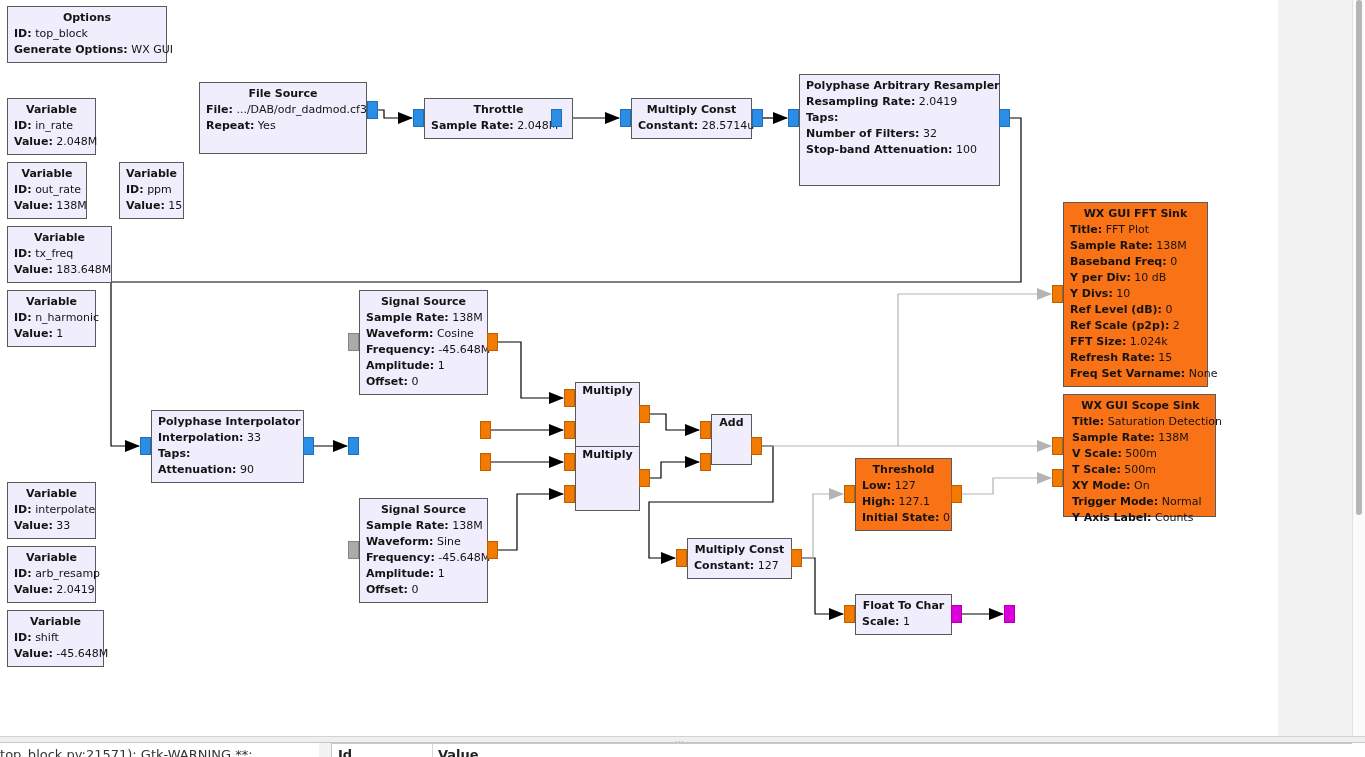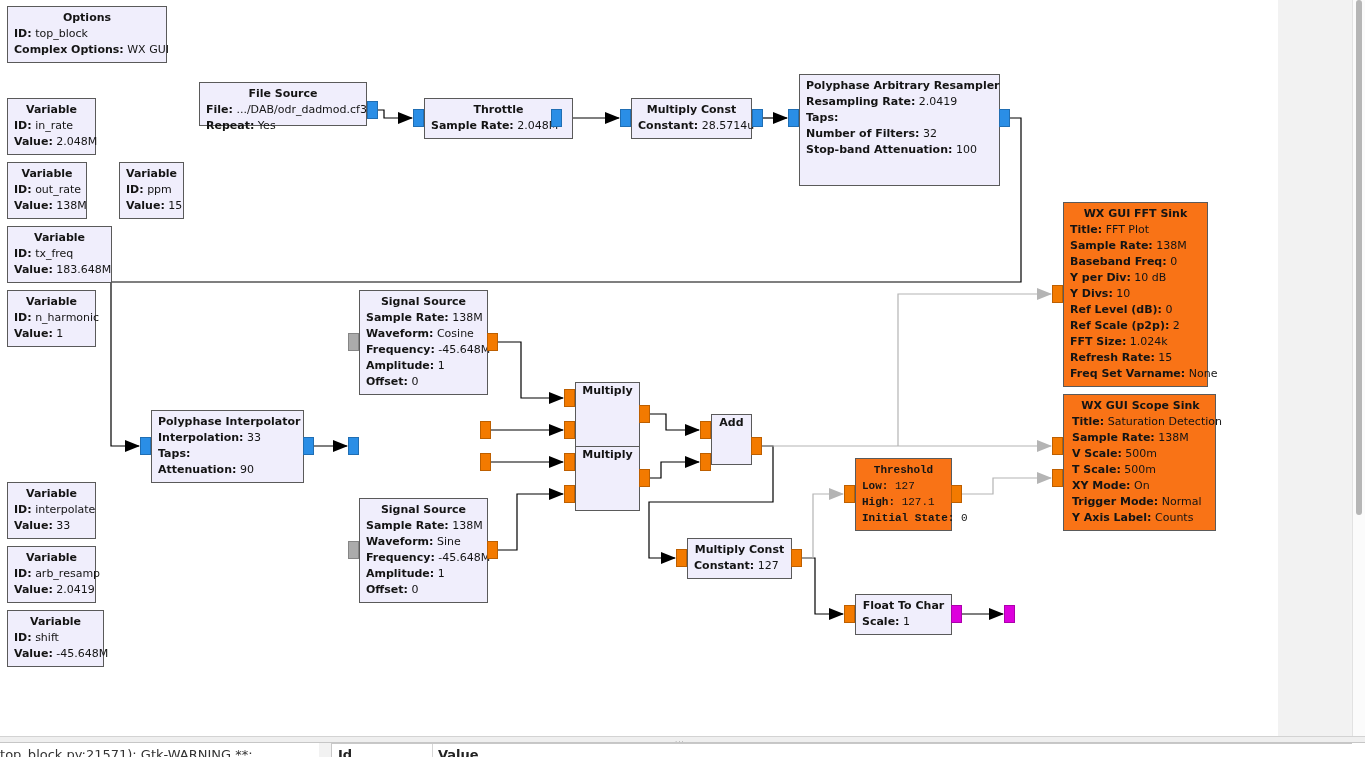--- a/index.html
+++ b/index.html
@@ -81,21 +81,21 @@
       <polygon points="1037,288 1052,294 1037,300"></polygon>
       <polygon points="1037,440 1052,446 1037,452"></polygon>
       <polygon points="1037,472 1052,478 1037,484"></polygon>
       <polygon points="829,488 844,494 829,500"></polygon>
     </g>
   </svg>
 
   <div class="blk" style="left:7px;top:6px;width:160px;height:57px;">
     <div class="t">Options</div>
     <div class="p"><span class="k">ID:</span> <span>top_block</span></div>
-    <div class="p"><span class="k">Complex Options:</span> <span>WX GUI</span></div>
+    <div class="p"><span class="k">Generate Options:</span> <span>WX GUI</span></div>
   </div>
 
   <div class="blk" style="left:7px;top:98px;width:89px;height:57px;">
     <div class="t">Variable</div>
     <div class="p"><span class="k">ID:</span> <span>in_rate</span></div>
     <div class="p"><span class="k">Value:</span> <span>2.048M</span></div>
   </div>
   <div class="blk" style="left:7px;top:162px;width:80px;height:57px;">
     <div class="t">Variable</div>
     <div class="p"><span class="k">ID:</span> <span>out_rate</span></div>
@@ -125,21 +125,21 @@
     <div class="t">Variable</div>
     <div class="p"><span class="k">ID:</span> <span>arb_resamp</span></div>
     <div class="p"><span class="k">Value:</span> <span>2.0419</span></div>
   </div>
   <div class="blk" style="left:7px;top:610px;width:97px;height:57px;">
     <div class="t">Variable</div>
     <div class="p"><span class="k">ID:</span> <span>shift</span></div>
     <div class="p"><span class="k">Value:</span> <span>-45.648M</span></div>
   </div>
 
-  <div class="blk" style="left:199px;top:82px;width:168px;height:44px;">
+  <div class="blk" style="left:199px;top:82px;width:168px;height:72px;">
     <div class="t">File Source</div>
     <div class="p"><span class="k">File:</span> <span>.../DAB/odr_dadmod.cf32</span></div>
     <div class="p"><span class="k">Repeat:</span> <span>Yes</span></div>
   </div>
   <div class="port cx" style="left: 367px; top: 101px; background: rgb(42, 142, 230);"></div>
 
   <div class="port cx" style="left: 413px; top: 109px; background: rgb(42, 142, 230);"></div>
   <div class="blk" style="left:424px;top:98px;width:149px;height:41px;">
     <div class="t">Throttle</div>
     <div class="p"><span class="k">Sample Rate:</span> <span>2.048M</span></div>
@@ -220,21 +220,21 @@
   <div class="port fl" style="left: 751px; top: 437px; background: rgb(243, 122, 0);"></div>
 
   <div class="port fl" style="left: 676px; top: 549px; background: rgb(243, 122, 0);"></div>
   <div class="blk" style="left:687px;top:538px;width:105px;height:41px;">
     <div class="t">Multiply Const</div>
     <div class="p"><span class="k">Constant:</span> <span>127</span></div>
   </div>
   <div class="port fl" style="left: 791px; top: 549px; background: rgb(243, 122, 0);"></div>
 
   <div class="port fl" style="left: 844px; top: 485px; background: rgb(243, 122, 0);"></div>
-  <div class="blk dis" style="left:855px;top:458px;width:97px;height:73px;font-family:Liberation Mono, monospace;">
+  <div class="blk dis" style="left:855px;top:458px;width:97px;height:73px;">
     <div class="t">Threshold</div>
     <div class="p"><span class="k">Low:</span> <span>127</span></div>
     <div class="p"><span class="k">High:</span> <span>127.1</span></div>
     <div class="p"><span class="k">Initial State:</span> <span>0</span></div>
   </div>
   <div class="port fl" style="left: 951px; top: 485px; background: rgb(243, 122, 0);"></div>
 
   <div class="port fl" style="left: 1052px; top: 285px; background: rgb(243, 122, 0);"></div>
   <div class="blk dis" style="left:1063px;top:202px;width:145px;height:185px;">
     <div class="t">WX GUI FFT Sink</div>
@@ -245,21 +245,21 @@
     <div class="p"><span class="k">Y Divs:</span> <span>10</span></div>
     <div class="p"><span class="k">Ref Level (dB):</span> <span>0</span></div>
     <div class="p"><span class="k">Ref Scale (p2p):</span> <span>2</span></div>
     <div class="p"><span class="k">FFT Size:</span> <span>1.024k</span></div>
     <div class="p"><span class="k">Refresh Rate:</span> <span>15</span></div>
     <div class="p"><span class="k">Freq Set Varname:</span> <span>None</span></div>
   </div>
 
   <div class="port fl" style="left: 1052px; top: 437px; background: rgb(243, 122, 0);"></div>
   <div class="port fl" style="left: 1052px; top: 469px; background: rgb(243, 122, 0);"></div>
-  <div class="blk dis" style="left:1063px;top:394px;width:153px;height:137px;padding-left:8px;">
+  <div class="blk dis" style="left:1063px;top:394px;width:153px;height:123px;padding-left:8px;">
     <div class="t">WX GUI Scope Sink</div>
     <div class="p"><span class="k">Title:</span> <span>Saturation Detection</span></div>
     <div class="p"><span class="k">Sample Rate:</span> <span>138M</span></div>
     <div class="p"><span class="k">V Scale:</span> <span>500m</span></div>
     <div class="p"><span class="k">T Scale:</span> <span>500m</span></div>
     <div class="p"><span class="k">XY Mode:</span> <span>On</span></div>
     <div class="p"><span class="k">Trigger Mode:</span> <span>Normal</span></div>
     <div class="p"><span class="k">Y Axis Label:</span> <span>Counts</span></div>
   </div>
 

